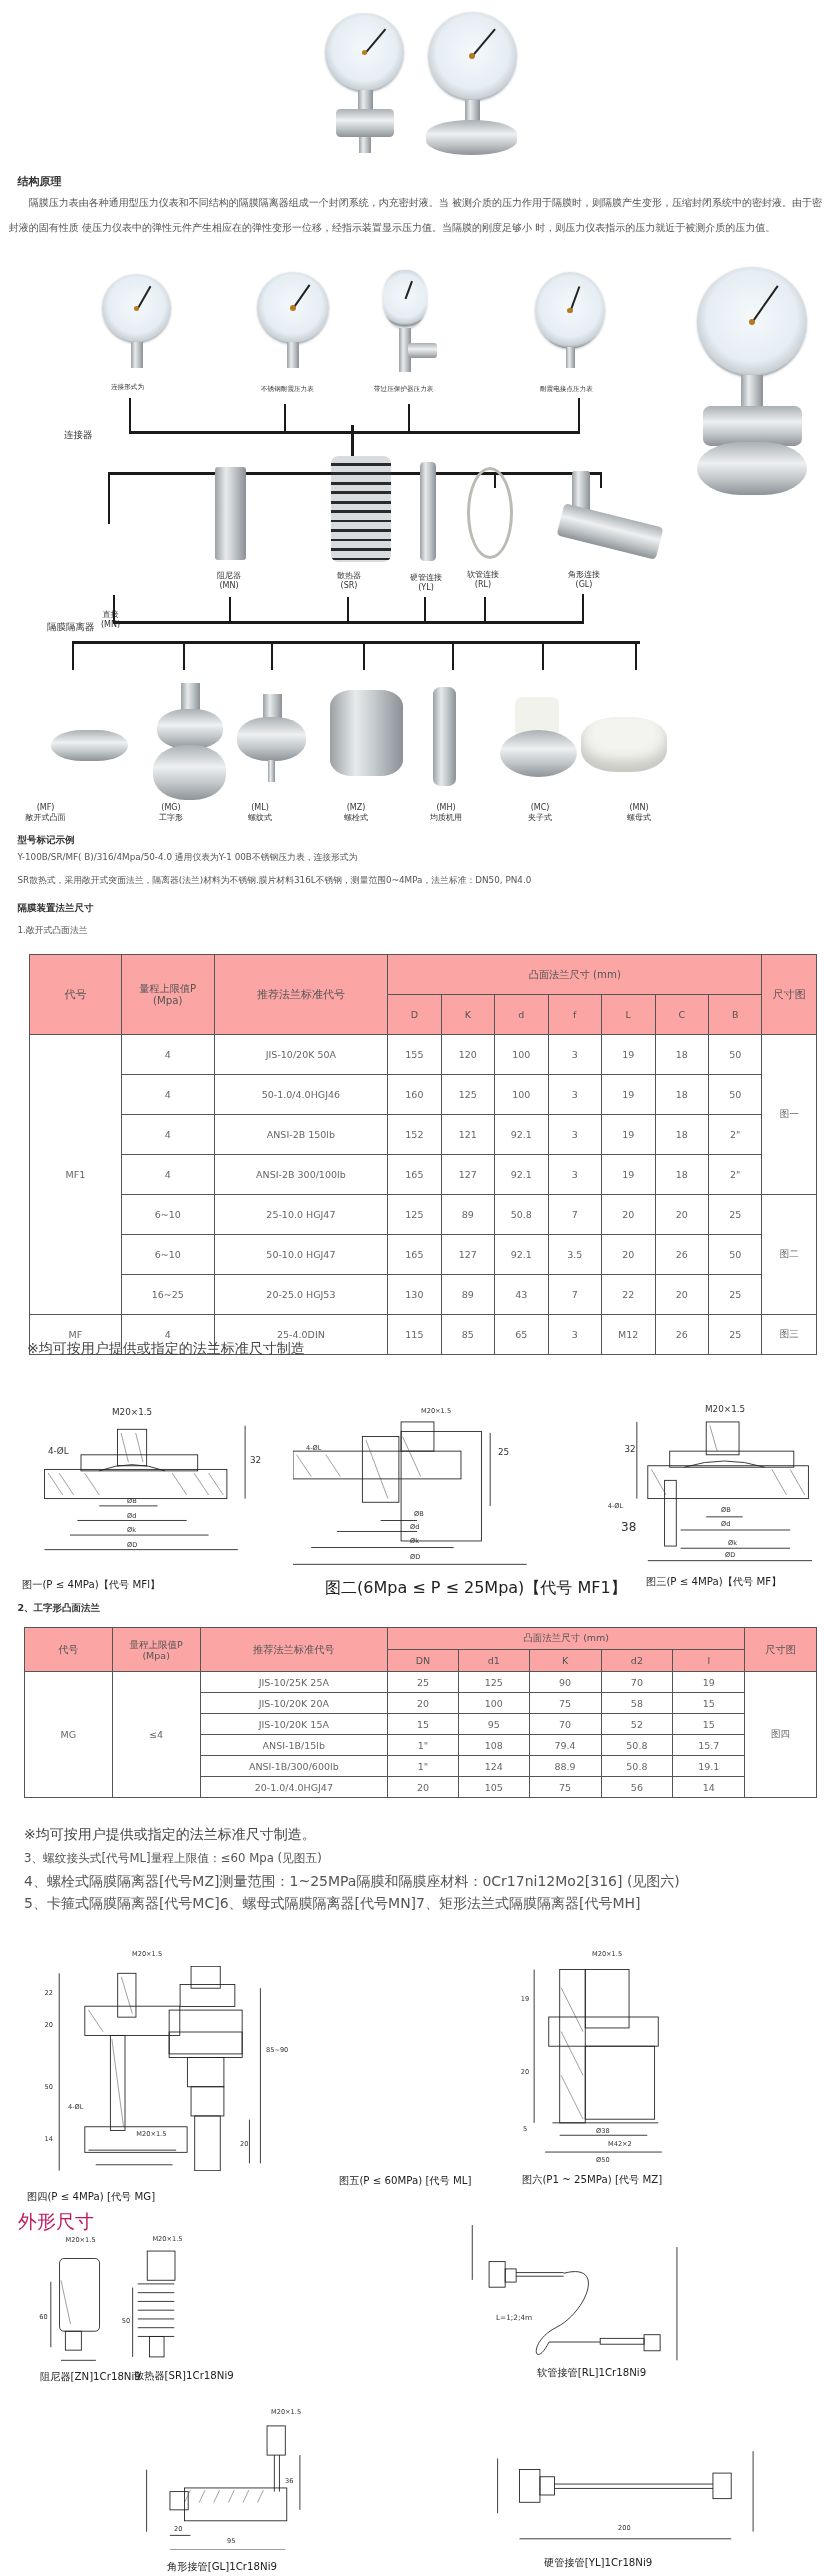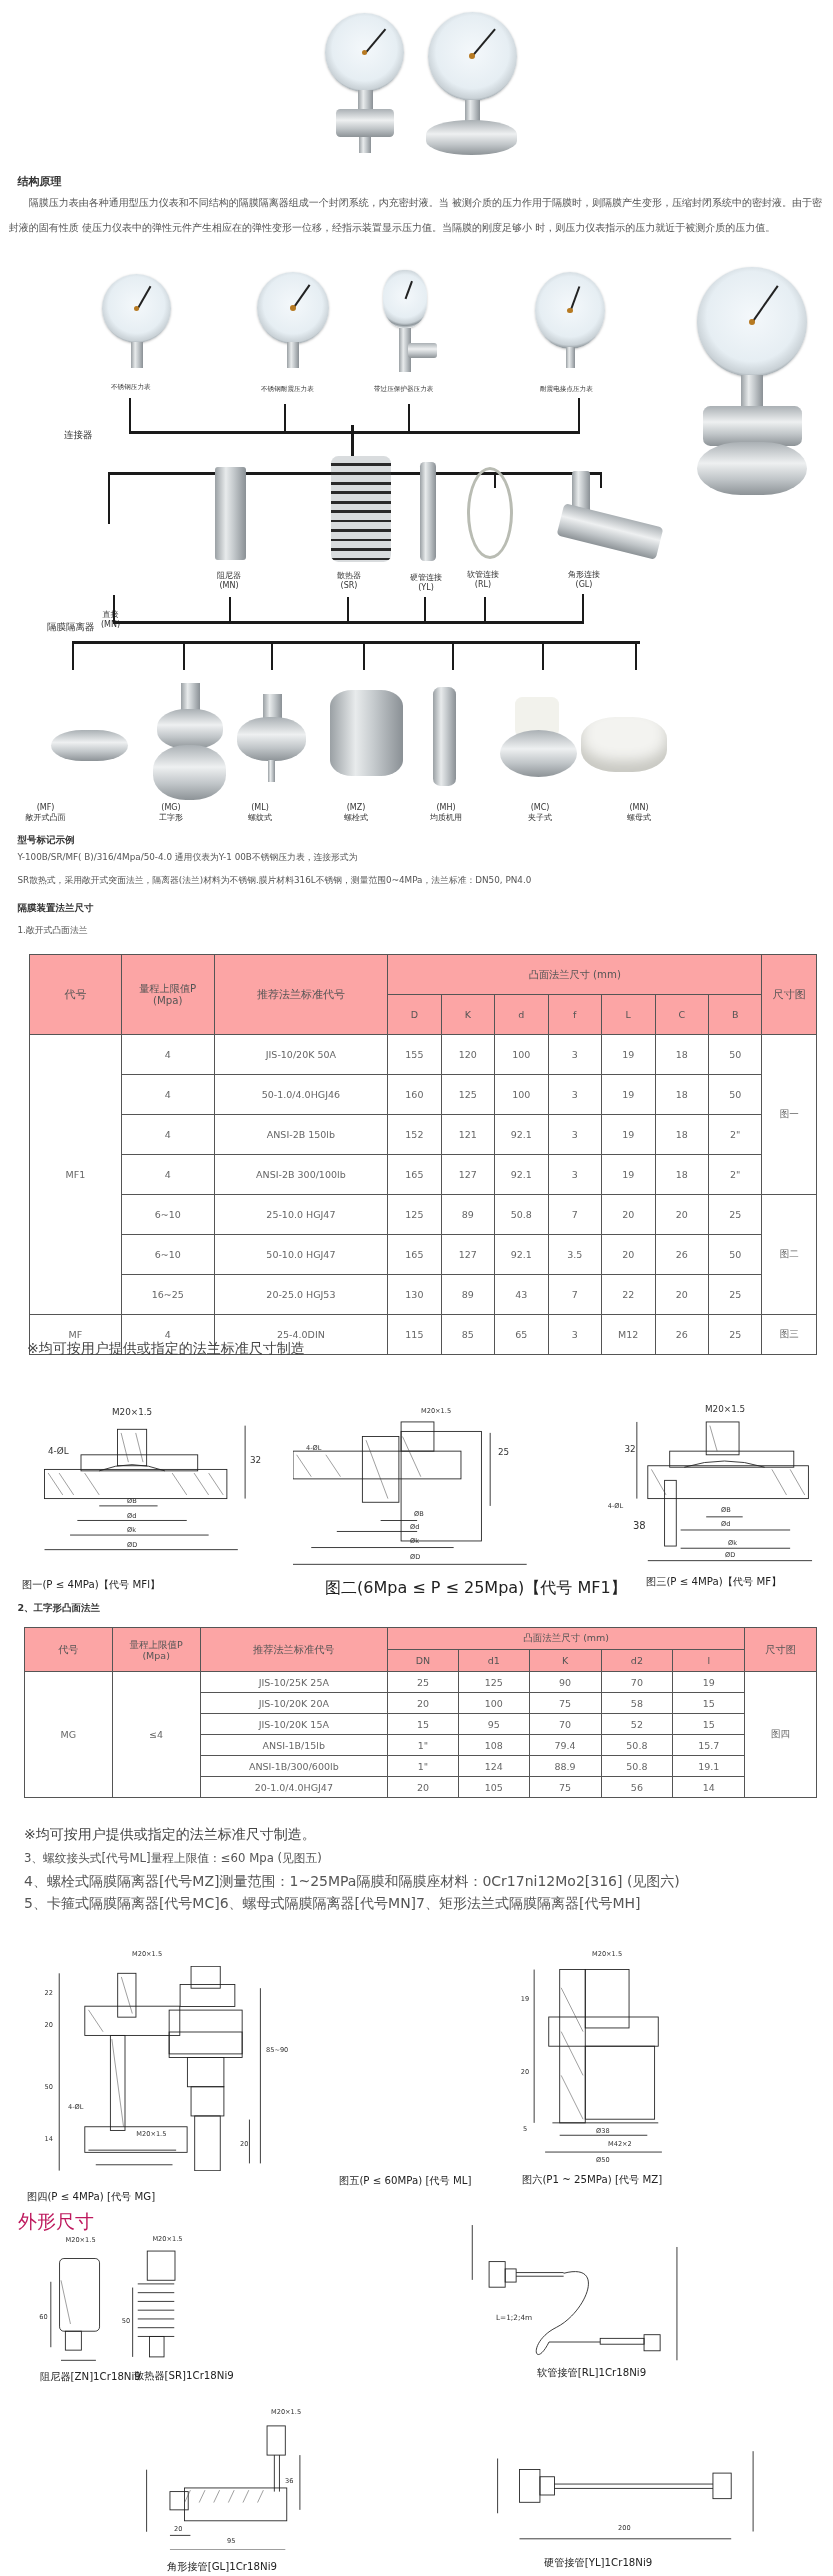--- a/index.html
+++ b/index.html
@@ -81,21 +81,21 @@
 <div class="photo" style="left:697px;top:267px;width:117px;height:226px;">
   <div class="gauge" style="position:absolute;left:0;top:0;width:110px;height:110px;">
       <div class="needle" style="height:44px;transform:rotate(215deg);"></div>
       <div class="hub"></div>
     </div>
   <div class="metal" style="position:absolute;left:44px;top:108px;width:22px;height:37px;"></div>
   <div class="metal-v" style="position:absolute;left:5.8px;top:139px;width:99px;height:40px;border-radius:7.3px;"></div>
   <div class="metal-v" style="position:absolute;left:0;top:175px;width:110px;height:53px;border-radius:40%/50%;"></div>
 </div>
 
-<div class="lbl-sm" style="left:111px;top:383px;">不锈钢压力表</div>
+<div class="lbl-sm" style="left:111px;top:383px;">连接形式为</div>
 <div class="lbl-sm" style="left:261px;top:385px;">不锈钢耐震压力表</div>
 <div class="lbl-sm" style="left:374px;top:385px;">带过压保护器压力表</div>
 <div class="lbl-sm" style="left:540px;top:385px;">耐震电接点压力表</div>
 
 <div>
   <div class="bar" style="left:129px;top:398px;width:2.2px;height:35px;"></div>
   <div class="bar" style="left:284px;top:404px;width:2.2px;height:29px;"></div>
   <div class="bar" style="left:408px;top:404px;width:2.2px;height:29px;"></div>
   <div class="bar" style="left:578px;top:398px;width:2.2px;height:35px;"></div>
   <div class="bar" style="left:129px;top:431px;width:451px;height:2.9px;"></div>
@@ -433,21 +433,21 @@
     <g stroke="#444" stroke-width="0.7">
       <line x1="65" y1="110" x2="85" y2="145"></line>
         <line x1="230" y1="110" x2="250" y2="145"></line>
       <line x1="255" y1="110" x2="275" y2="145"></line>
         <line x1="145" y1="50" x2="155" y2="85"></line>
     </g>
   </svg>
   <div class="lbl-sm" style="left:101px;top:14.6px;font-size:8.8px;">M20×1.5</div>
   <div class="lbl-sm" style="left:20.5px;top:55px;font-size:8.8px;">32</div>
   <div class="lbl-sm" style="left:3.7px;top:113px;">4-ØL</div>
-  <div class="lbl-sm" style="left:29px;top:131px;font-size:10px;">38</div>
+  <div class="lbl-sm" style="left:17px;top:131px;font-size:12px;">38</div>
   <div class="lbl-sm" style="left:117px;top:117px;">ØB</div>
   <div class="lbl-sm" style="left:117px;top:131px;">Ød</div>
   <div class="lbl-sm" style="left:124px;top:150px;">Øk</div>
   <div class="lbl-sm" style="left:121px;top:162px;">ØD</div>
 </div>
 <div class="cap" style="left:646px;top:1575px;font-size:10.2px;">图三(P ≤ 4MPa)【代号 MF】</div>
 
 <div class="h-title" style="left:17.5px;top:1602px;font-size:9.5px;">2、工字形凸面法兰</div>
 <table class="spec" style="left:24px;top:1627px;width:793px;font-size:9.5px;">
   <colgroup>

